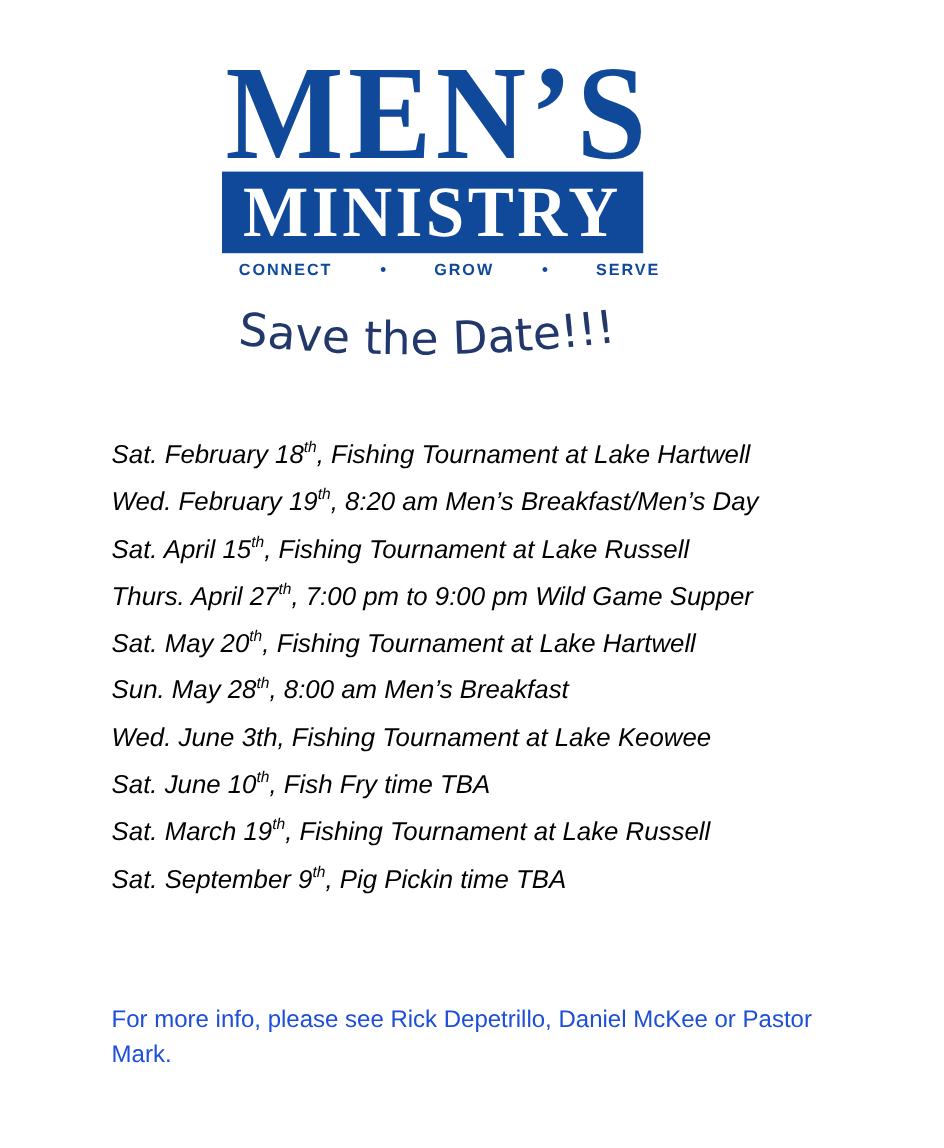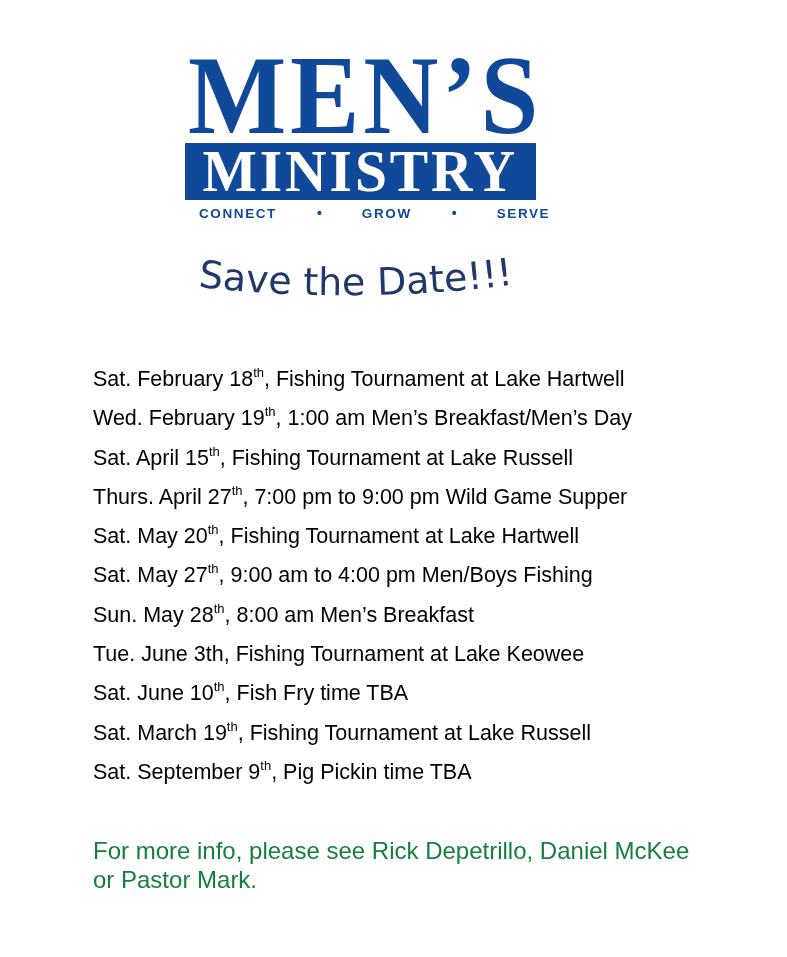--- a/index.html
+++ b/index.html
@@ -16,21 +16,21 @@
       text-align: center;
       white-space: nowrap;
       transform: scaleX(0.93);
       transform-origin: center;
       margin-left: -10px;
       width: 371px;
     }
     .logo-box {
       margin-top: 1px;
       background: #10489a;
-      height: 57px;
+      height: 68px;
       width: 351px;
       display: flex;
       align-items: center;
       justify-content: center;
     }
     .logo-ministry {
       font-family: "Liberation Serif", "DejaVu Serif", serif;
       font-weight: bold;
       color: #ffffff;
       font-size: 60px;
@@ -72,32 +72,33 @@
       top: 364px;
       width: 660px;
       font-family: "Liberation Sans", "DejaVu Sans", sans-serif;
       font-size: 21.5px;
       color: #000000;
     }
     .event {
       height: 39.3px;
       line-height: 30px;
       white-space: nowrap;
+      font-style: italic;
     }
     .event sup { font-size: 13px; line-height: 0; vertical-align: 9px; }
 
     .more-info {
       position: absolute;
       left: 93px;
       top: 836px;
       width: 620px;
       font-family: "Liberation Sans", "DejaVu Sans", sans-serif;
-      font-size: 24px;
+      font-size: 20px;
       line-height: 29px;
-      color: #15803d;
+      color: #1d4ed8;
     }
   </style>
 </head>
 <body>
 
 <div class="logo">
   <div class="logo-mens">MEN’S</div>
   <div class="logo-box">
     <div class="logo-ministry">MINISTRY</div>
   </div>
@@ -116,25 +117,24 @@
       <path id="arc" d="M 2 35 Q 180 55 358 27" fill="none"></path>
     </defs>
     <text font-family="DejaVu Sans, Liberation Sans, sans-serif" font-size="38" fill="#22386b">
       <textPath href="#arc">Save the Date!!!</textPath>
     </text>
   </svg>
 </div>
 
 <div class="events">
   <div class="event"><span>Sat. February 18</span><sup>th</sup><span>, Fishing Tournament at Lake Hartwell</span></div>
-  <div class="event"><span>Wed. February 19</span><sup>th</sup><span>, 1:00 am Men’s Breakfast/Men’s Day</span></div>
+  <div class="event"><span>Wed. February 19</span><sup>th</sup><span>, 8:20 am Men’s Breakfast/Men’s Day</span></div>
   <div class="event"><span>Sat. April 15</span><sup>th</sup><span>, Fishing Tournament at Lake Russell</span></div>
   <div class="event"><span>Thurs. April 27</span><sup>th</sup><span>, 7:00 pm to 9:00 pm Wild Game Supper</span></div>
   <div class="event"><span>Sat. May 20</span><sup>th</sup><span>, Fishing Tournament at Lake Hartwell</span></div>
-  <div class="event"><span>Sat. May 27</span><sup>th</sup><span>, 9:00 am to 4:00 pm Men/Boys Fishing</span></div>
   <div class="event"><span>Sun. May 28</span><sup>th</sup><span>, 8:00 am Men’s Breakfast</span></div>
-  <div class="event"><span>Tue. June 3th</span><sup></sup><span>, Fishing Tournament at Lake Keowee</span></div>
+  <div class="event"><span>Wed. June 3th</span><sup></sup><span>, Fishing Tournament at Lake Keowee</span></div>
   <div class="event"><span>Sat. June 10</span><sup>th</sup><span>, Fish Fry time TBA</span></div>
   <div class="event"><span>Sat. March 19</span><sup>th</sup><span>, Fishing Tournament at Lake Russell</span></div>
   <div class="event"><span>Sat. September 9</span><sup>th</sup><span>, Pig Pickin time TBA</span></div>
 </div>
 
 <div class="more-info">For more info, please see Rick Depetrillo, Daniel McKee or Pastor Mark.</div>
 
 </body></html>

